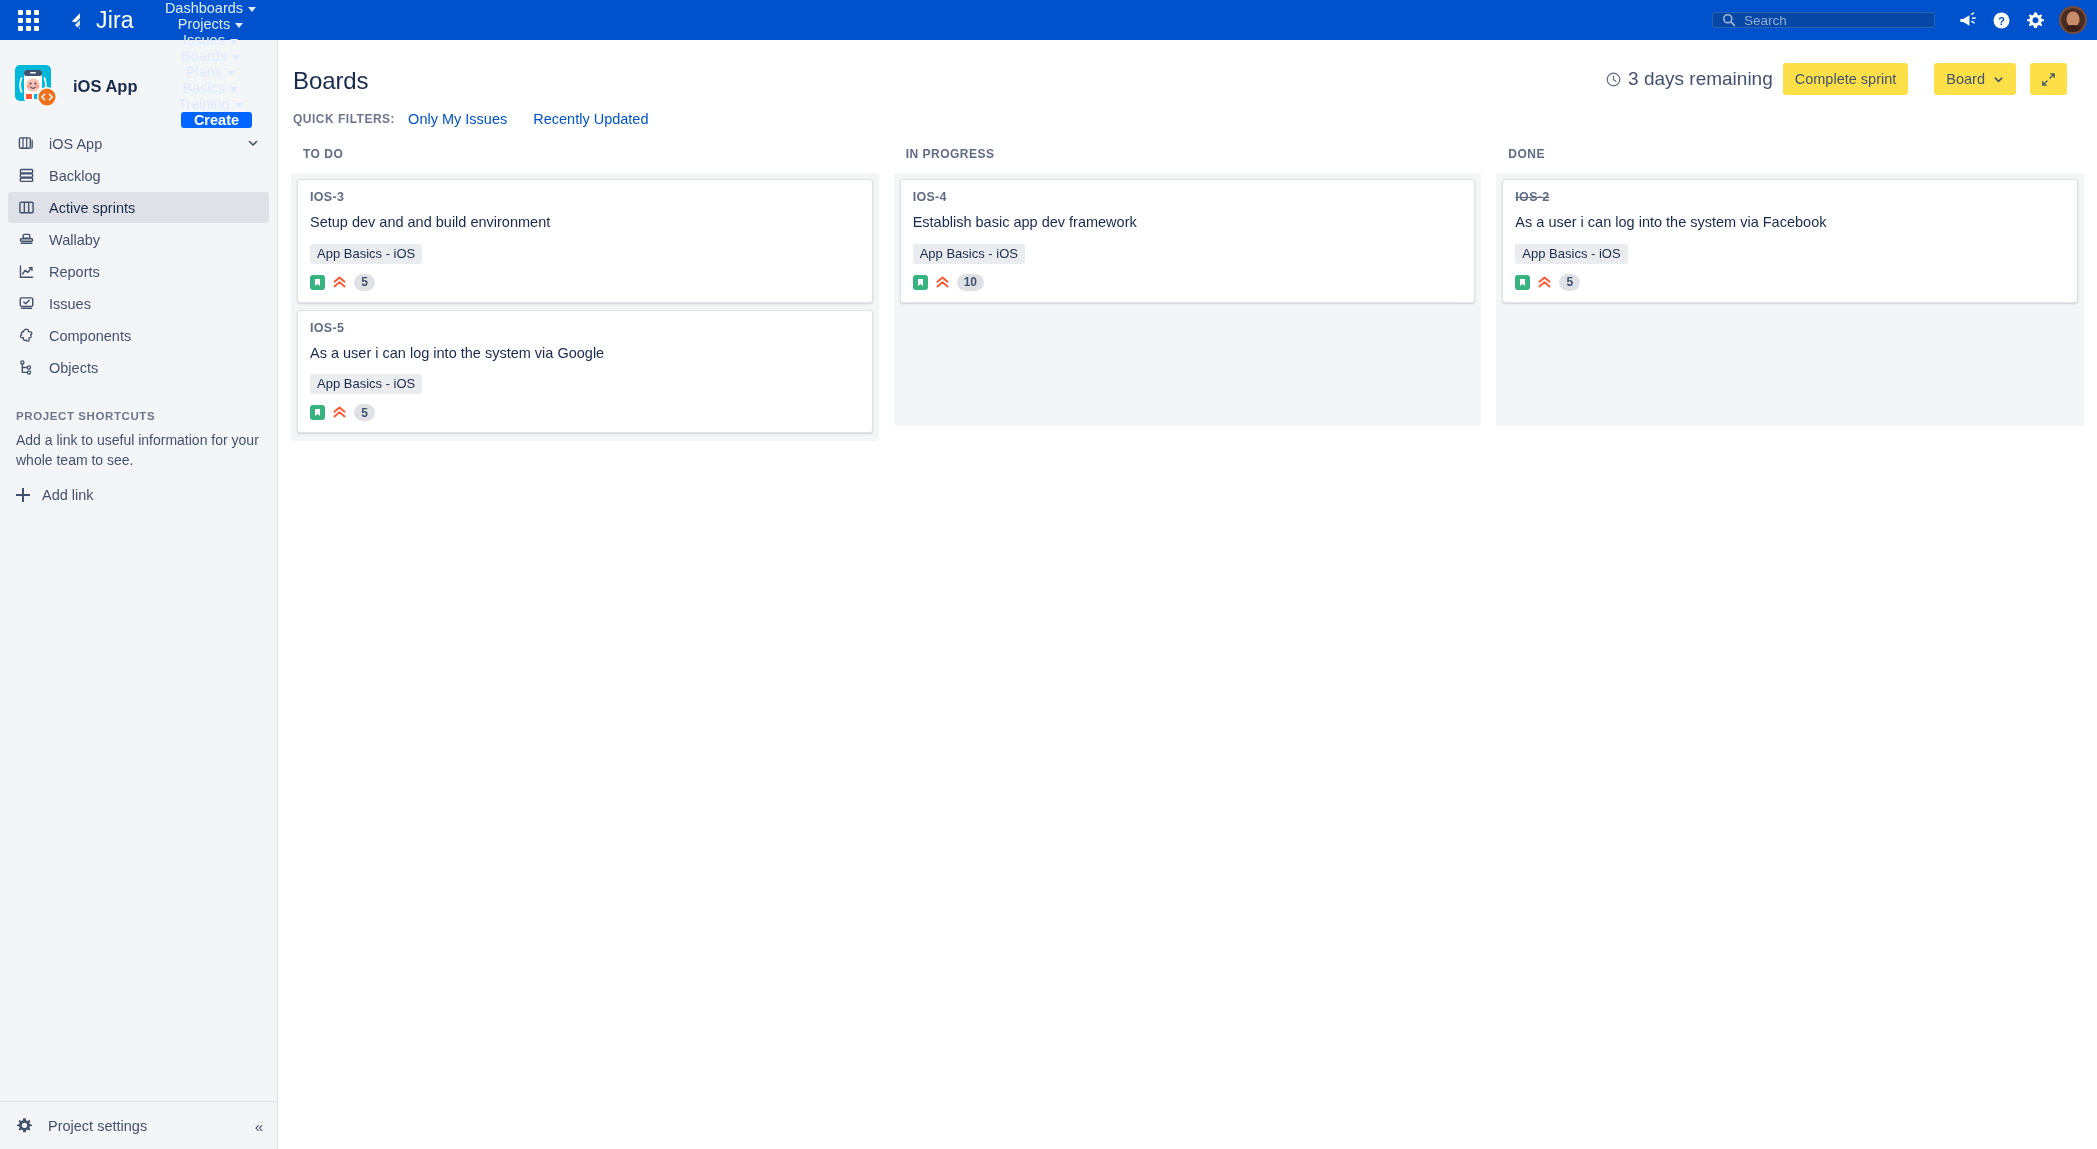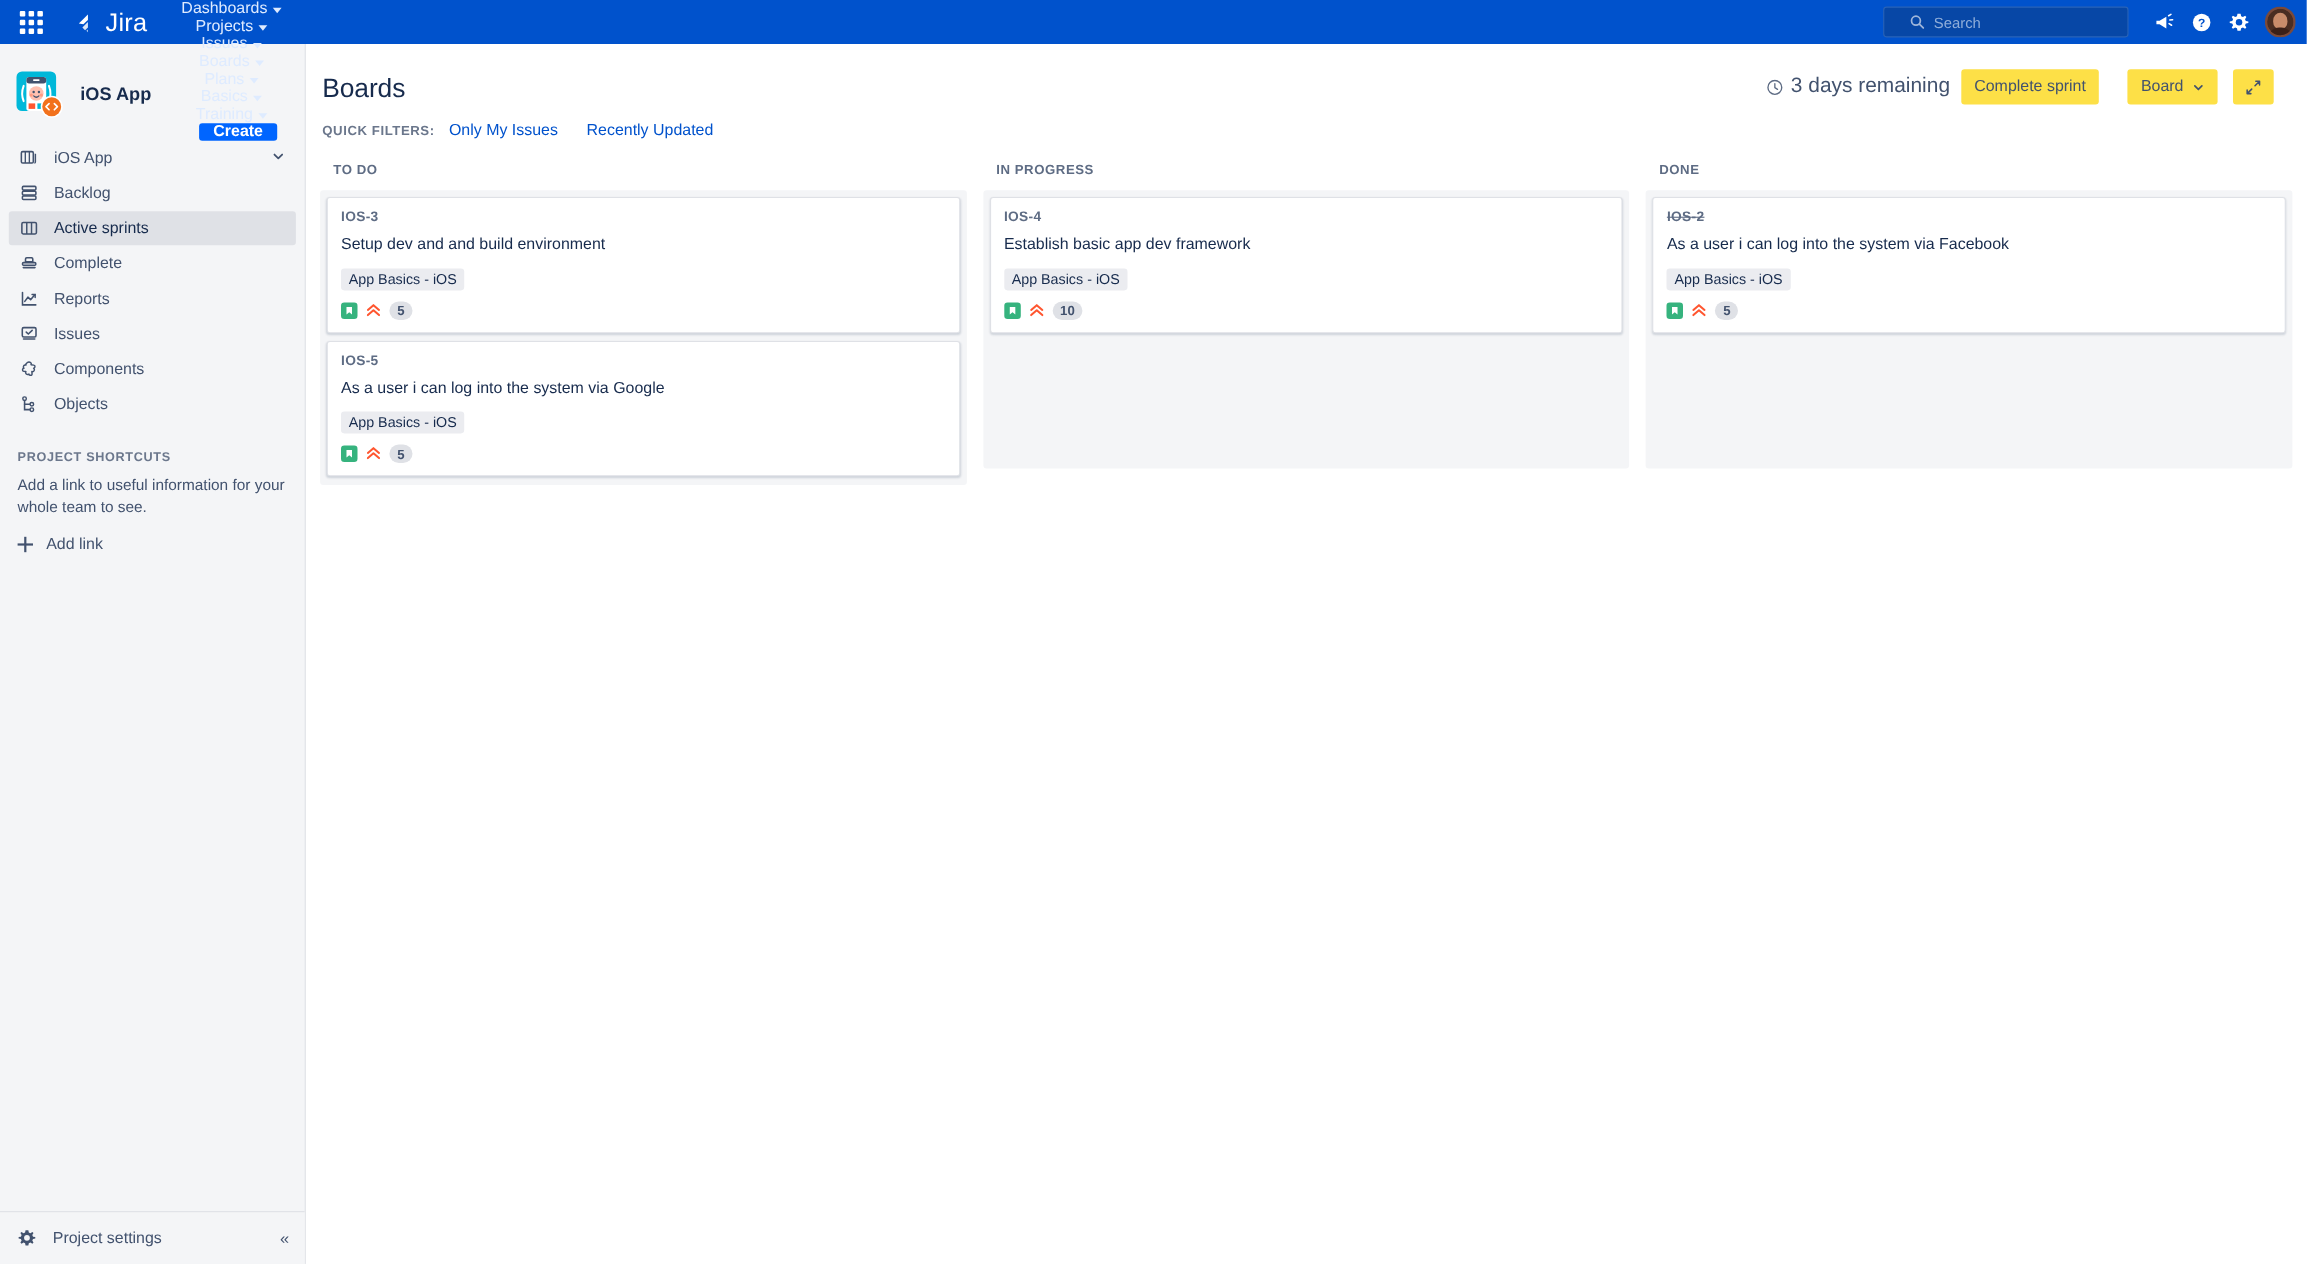--- a/index.html
+++ b/index.html
@@ -56,23 +56,23 @@
     border: none; border-radius: 3px; height: 31px; padding: 0 13px;
     margin-left: 12px; cursor: pointer; font-family: inherit;
   }
 
   .nav-right {
     position: absolute; right: 8px; top: 0; height: 40px;
     display: flex; align-items: center; gap: 2px;
   }
   .searchbox {
     display: flex; align-items: center; gap: 8px;
-    width: 223px; height: 28px; background: #0747A6;
+    width: 223px; height: 16px; background: #0747A6;
     border: 1px solid #2a63b5; border-radius: 3px;
-    padding: 0 23px; margin-right: 14px; cursor: text;
+    padding: 0 9px; margin-right: 14px; cursor: text;
   }
   .search-ph { color: #8FADD9; font-size: 13.5px; }
   .nav-icon-btn {
     width: 32px; height: 32px; border-radius: 50%;
     display: flex; align-items: center; justify-content: center; cursor: pointer;
   }
   .avatar-btn {
     width: 28px; height: 28px; border-radius: 50%;
     margin-left: 6px; margin-right: 2px; cursor: pointer;
     background: #7A4A3A; overflow: hidden; position: relative;
@@ -397,21 +397,21 @@
     </div>
 
     <div class="side-item">
       <span class="side-ico">
         <svg width="17" height="17" viewBox="0 0 18 18">
           <path d="M5.5 7.5 L5.5 4.8 Q5.5 3.6 6.7 3.6 L11.3 3.6 Q12.5 3.6 12.5 4.8 L12.5 7.5 Z" fill="none" stroke="#42526E" stroke-width="1.5" stroke-linejoin="round"></path>
           <rect x="2.6" y="8.2" width="12.8" height="2.6" rx="1" fill="none" stroke="#42526E" stroke-width="1.5"></rect>
           <line x1="3.4" y1="13" x2="14.6" y2="13" stroke="#42526E" stroke-width="1.6" stroke-linecap="round"></line>
         </svg>
       </span>
-      <span>Complete</span>
+      <span>Wallaby</span>
     </div>
 
     <div class="side-item">
       <span class="side-ico">
         <svg width="17" height="17" viewBox="0 0 18 18">
           <path d="M2.6 3 L2.6 15 L15.4 15" fill="none" stroke="#42526E" stroke-width="1.5" stroke-linecap="round"></path>
           <path d="M4.8 11.6 L7.8 7.6 L10.4 10 L14.4 5.2" fill="none" stroke="#42526E" stroke-width="1.5" stroke-linecap="round" stroke-linejoin="round"></path>
           <path d="M11.8 5 L14.8 5 L14.8 8" fill="none" stroke="#42526E" stroke-width="1.4" stroke-linecap="round"></path>
         </svg>
       </span>

